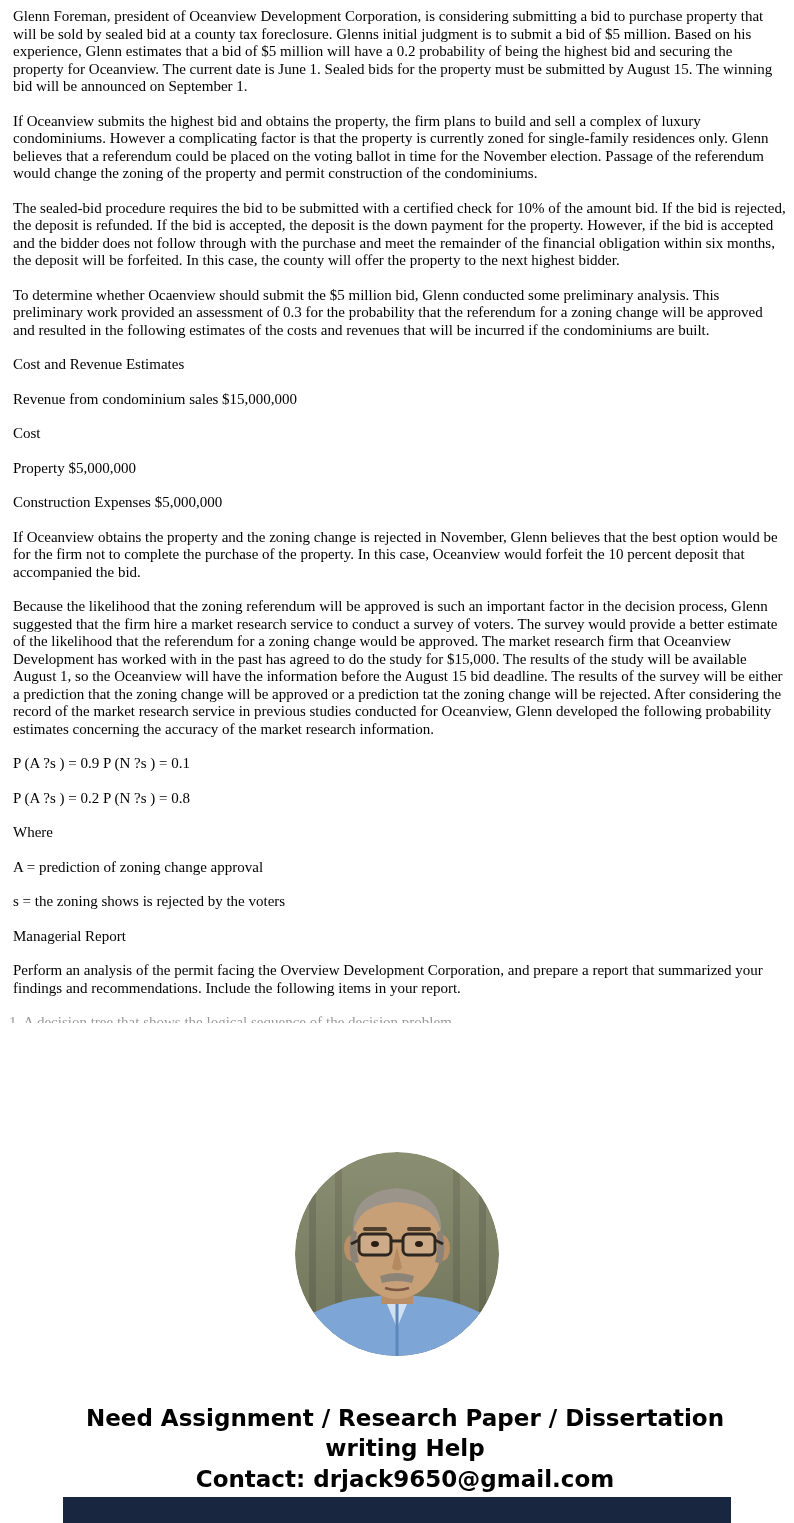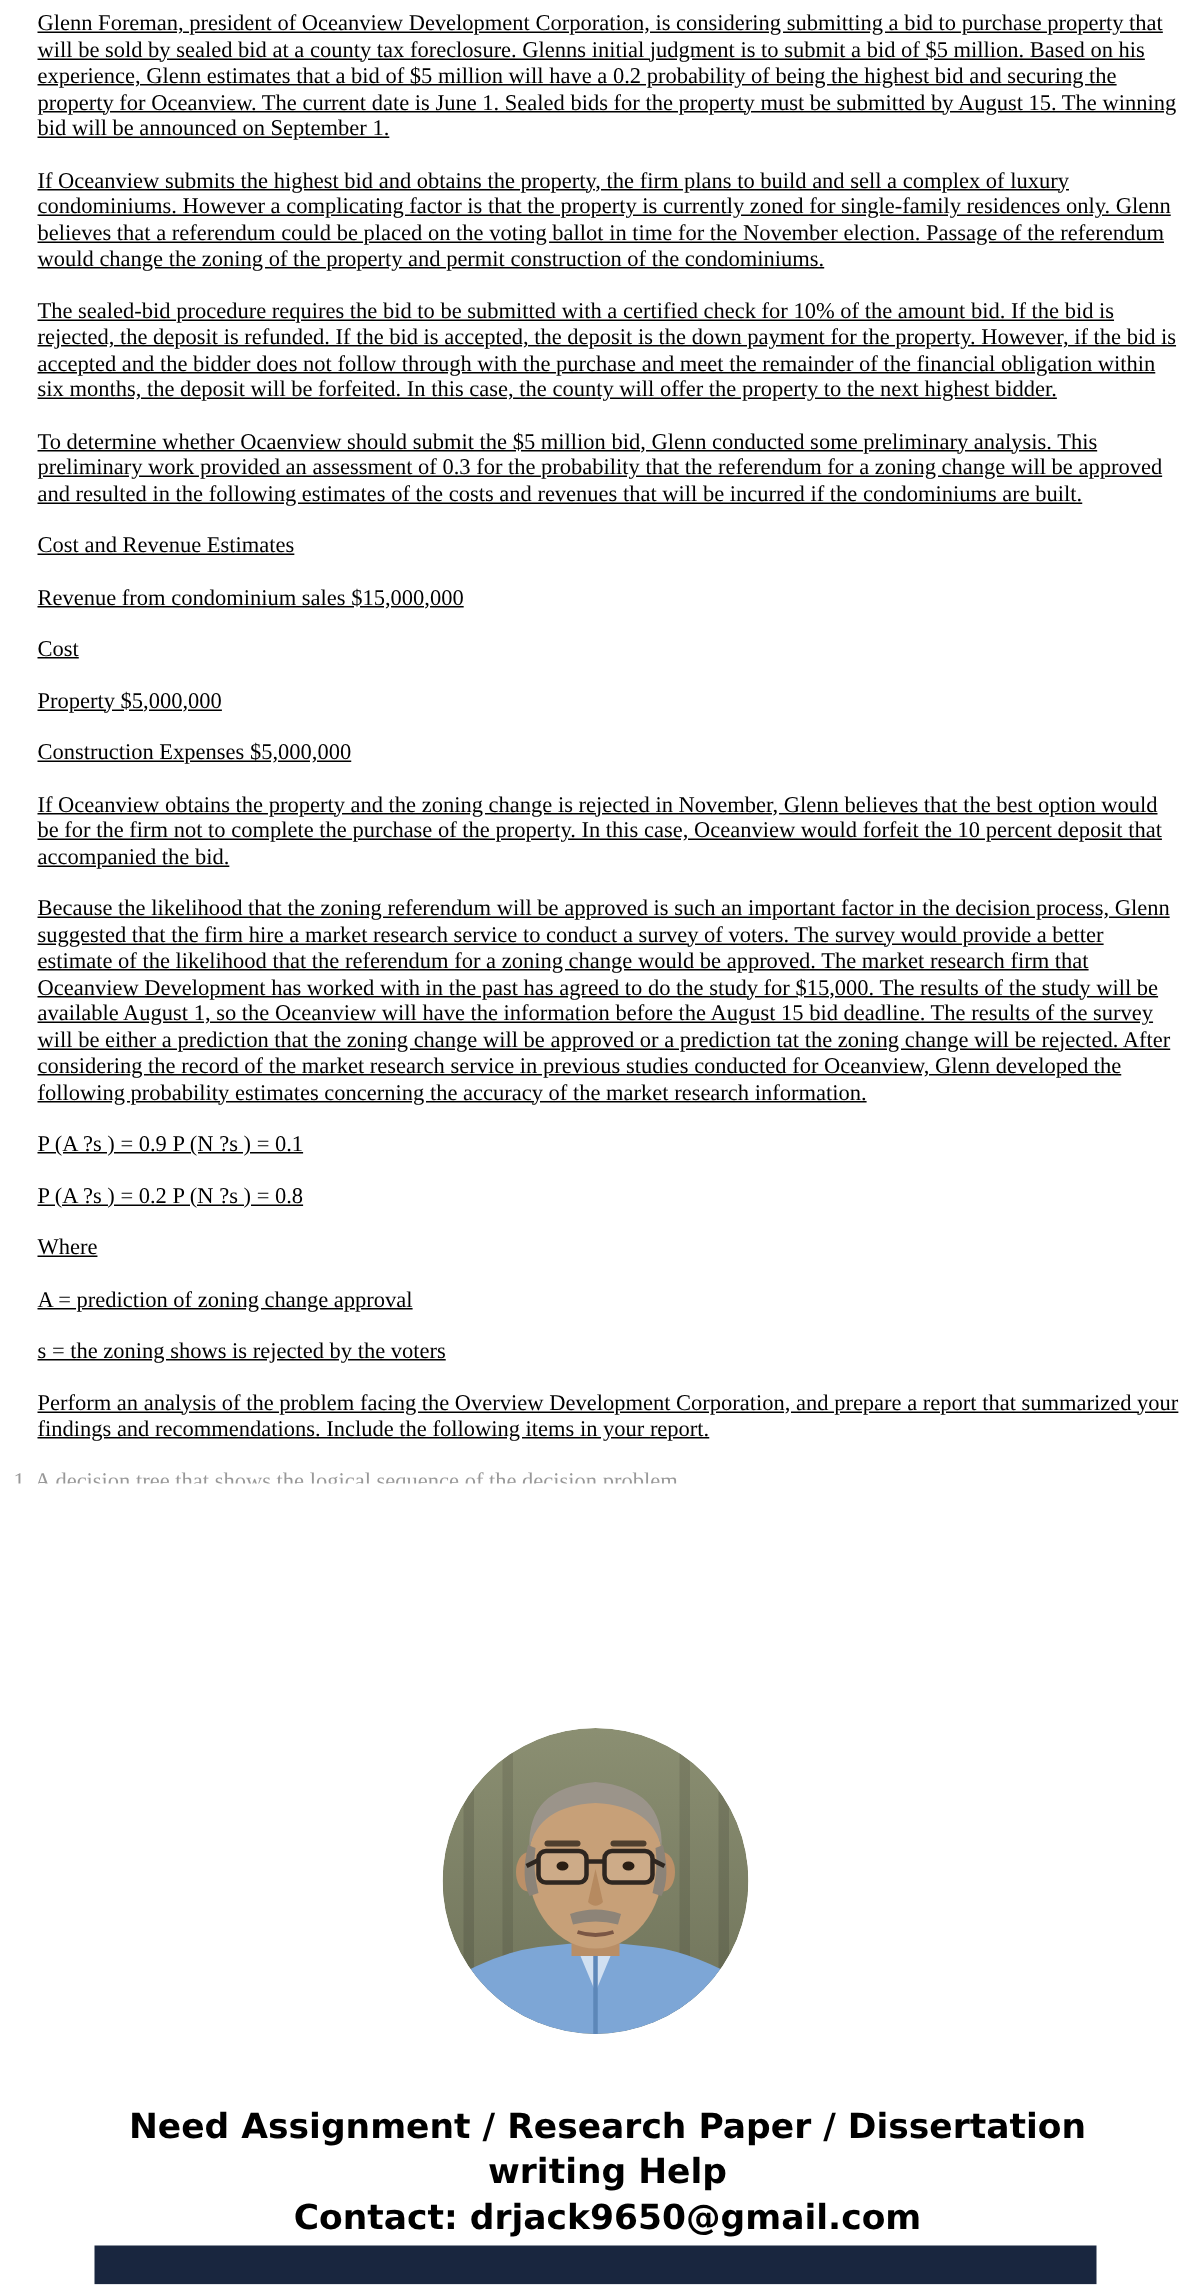--- a/index.html
+++ b/index.html
@@ -7,21 +7,21 @@
     position:relative;
     width:794px;height:1523px;
     background:#ffffff;
     overflow:hidden;
     font-family:"Liberation Serif", serif;
     font-size:15px;
     line-height:17.5px;
     color:#000000;
   }
   .text-col{padding:8px 8px 0 9px;}
-  .text-col p{margin:0 0 17px 16px;text-decoration:underline;}
+  .text-col p{margin:0 0 17px 4px;}
   .partial-line{
     height:9px;
     overflow:hidden;
     opacity:.55;
     color:#444;
     margin-top:6px;
   }
   .avatar-wrap{
     position:absolute;
     top:1152px;
@@ -67,21 +67,22 @@
     <p>Cost</p>
     <p>Property $5,000,000</p>
     <p>Construction Expenses $5,000,000</p>
     <p>If Oceanview obtains the property and the zoning change is rejected in November, Glenn believes that the best option would be for the firm not to complete the purchase of the property. In this case, Oceanview would forfeit the 10 percent deposit that accompanied the bid.</p>
     <p>Because the likelihood that the zoning referendum will be approved is such an important factor in the decision process, Glenn suggested that the firm hire a market research service to conduct a survey of voters. The survey would provide a better estimate of the likelihood that the referendum for a zoning change would be approved. The market research firm that Oceanview Development has worked with in the past has agreed to do the study for $15,000. The results of the study will be available August 1, so the Oceanview will have the information before the August 15 bid deadline. The results of the survey will be either a prediction that the zoning change will be approved or a prediction tat the zoning change will be rejected. After considering the record of the market research service in previous studies conducted for Oceanview, Glenn developed the following probability estimates concerning the accuracy of the market research information.</p>
     <p>P (A ?s ) = 0.9 P (N ?s ) = 0.1</p>
     <p>P (A ?s ) = 0.2 P (N ?s ) = 0.8</p>
     <p>Where</p>
     <p>A = prediction of zoning change approval</p>
     <p>s = the zoning shows is rejected by the voters</p>
-    <p>Perform an analysis of the problem facing the Overview Development Corporation, and prepare a report that summarized your findings and recommendations. Include the following items in your report.</p>
+    <p>Managerial Report</p>
+    <p>Perform an analysis of the permit facing the Overview Development Corporation, and prepare a report that summarized your findings and recommendations. Include the following items in your report.</p>
     <div class="partial-line">1. A decision tree that shows the logical sequence of the decision problem.</div>
   </div>
 
   <div class="avatar-wrap">
     <svg viewBox="0 0 204 204" xmlns="http://www.w3.org/2000/svg">
       <defs>
         <clipPath id="circ">
             <circle cx="102" cy="102" r="102"></circle>
           </clipPath>
         <linearGradient id="bg" x1="0" y1="0" x2="0" y2="1">

